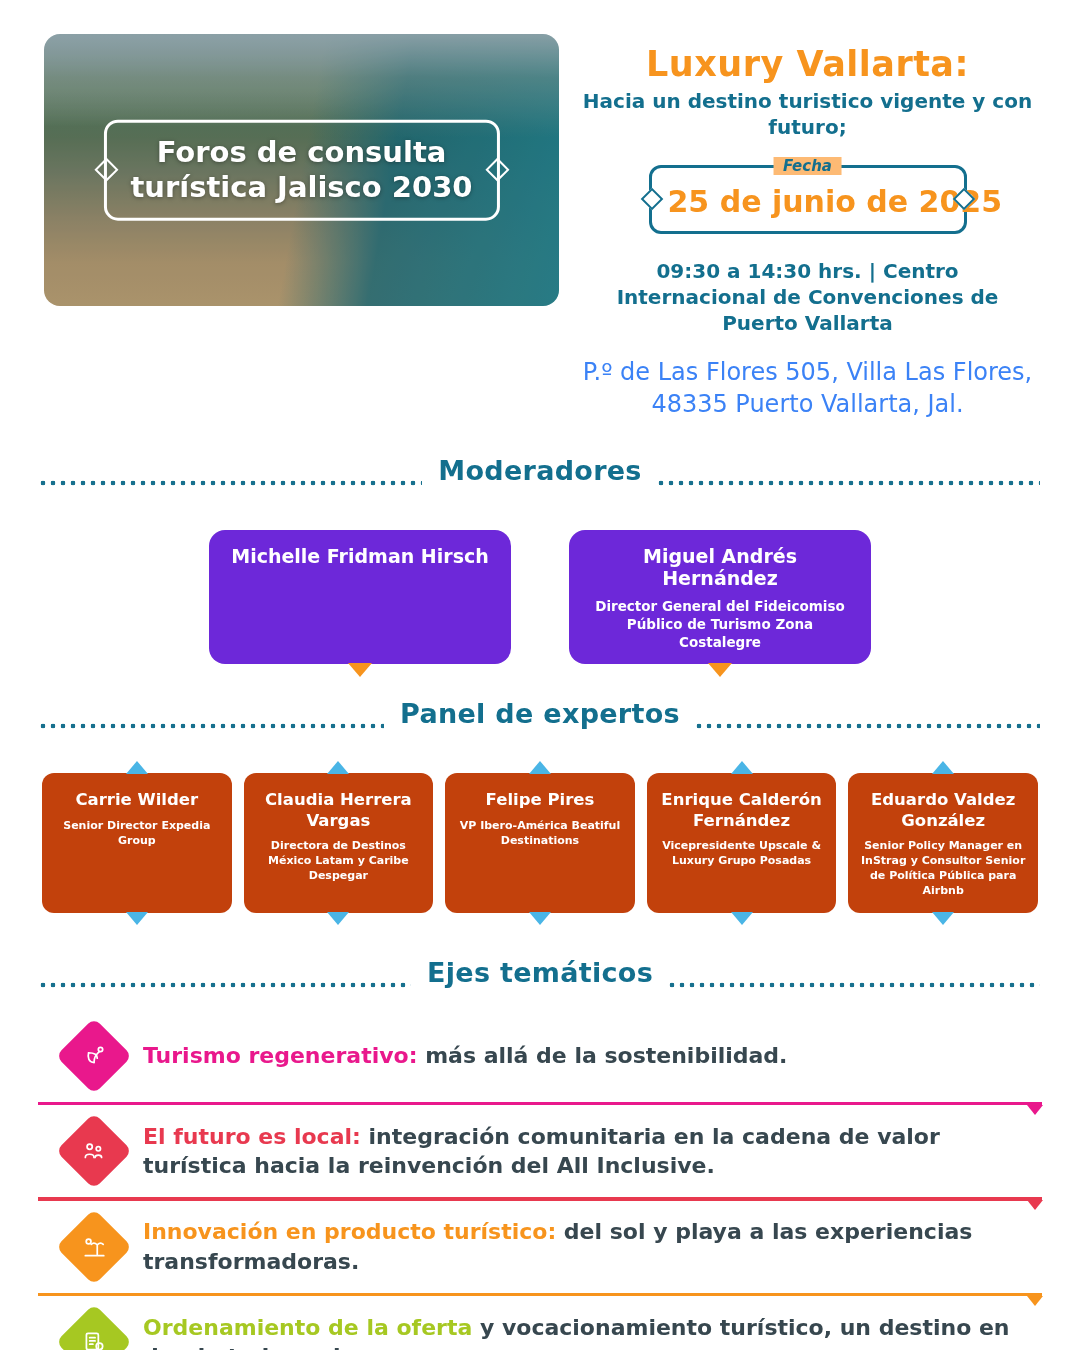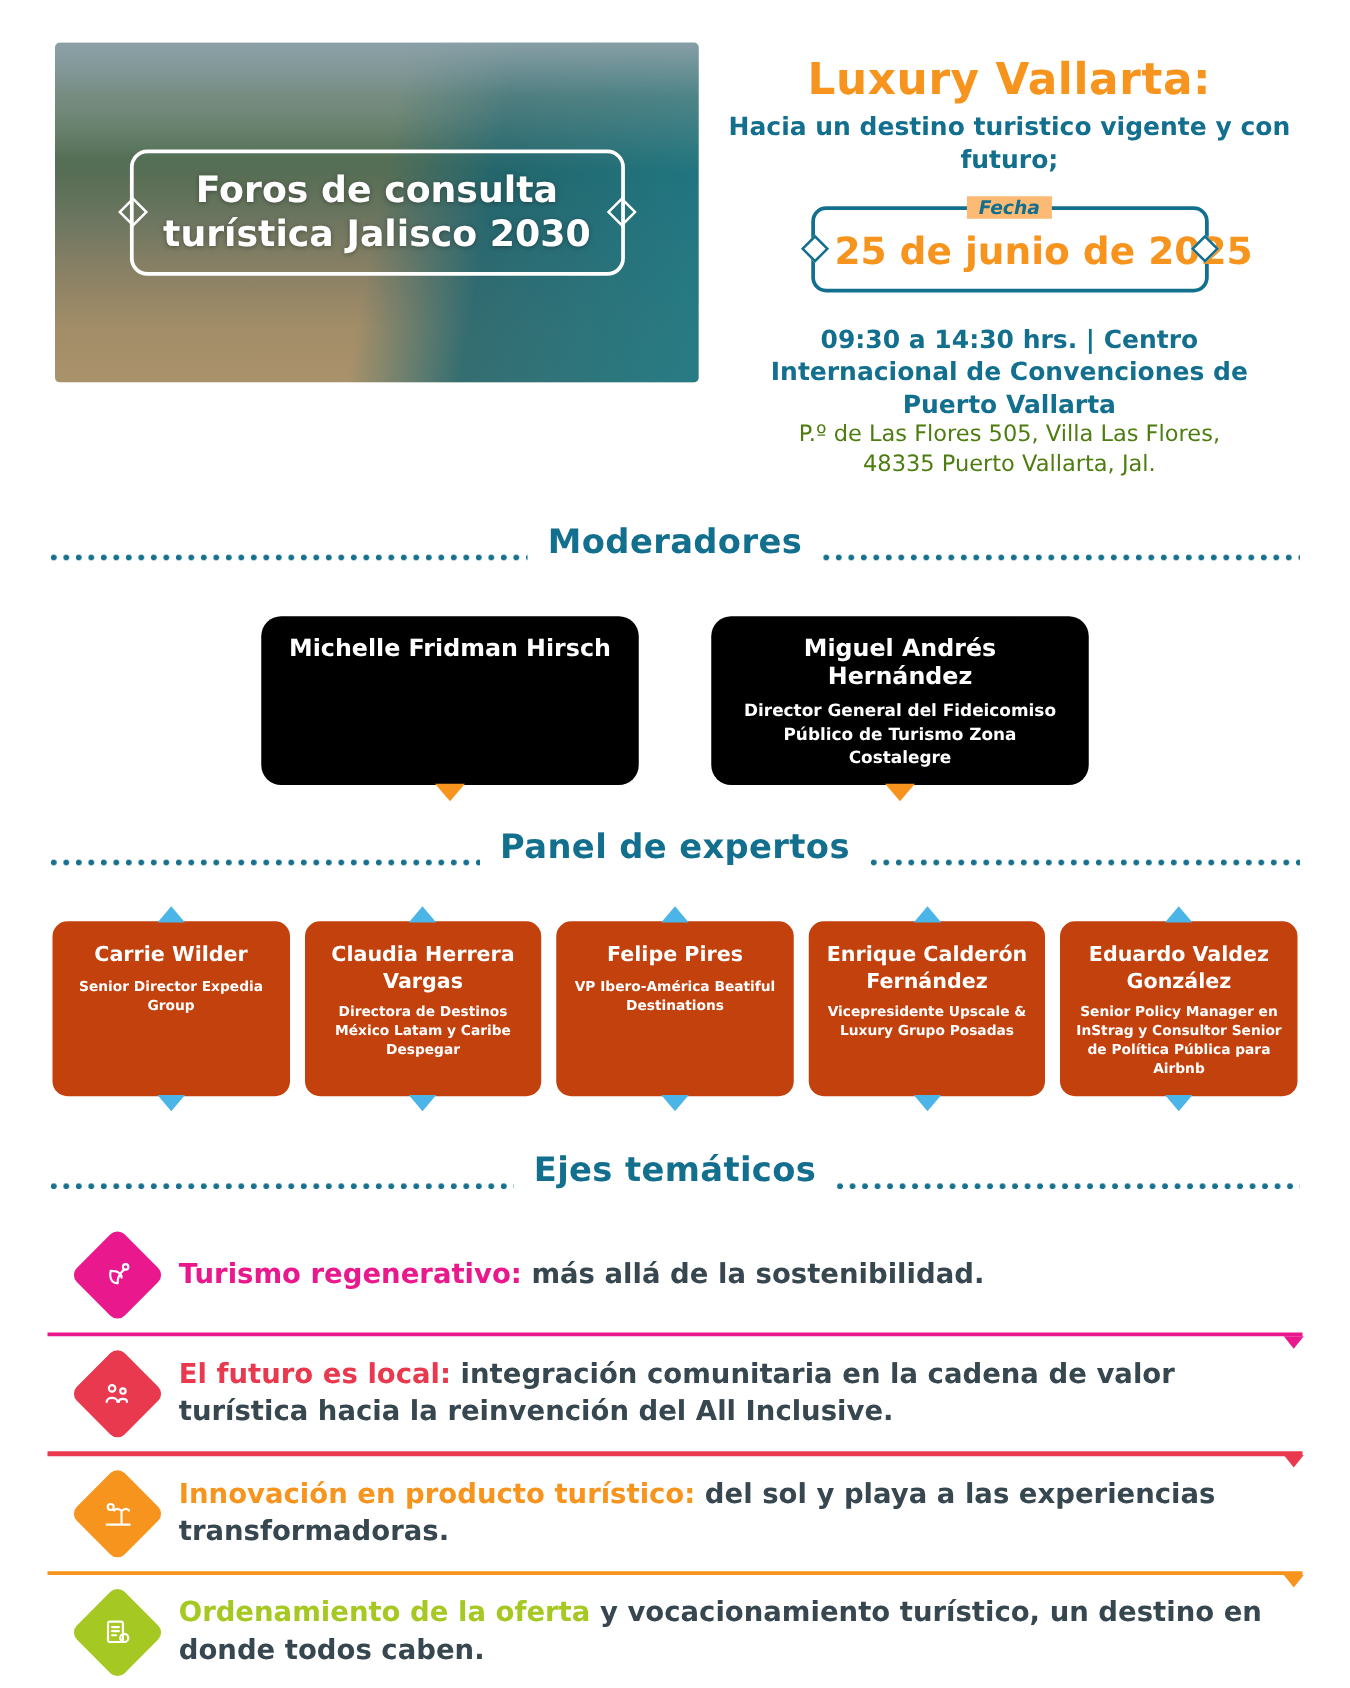--- a/index.html
+++ b/index.html
@@ -1,21 +1,21 @@
 <!DOCTYPE html>
 <html><head>
 <meta charset="utf-8">
 <style>
   * { margin:0; padding:0; box-sizing:border-box; }
   html,body { width:1080px; height:1350px; background:#ffffff; font-family:"DejaVu Sans", sans-serif; overflow:hidden; }
 
   
   .header { display:flex; padding:34px 40px 0 44px; gap:16px; }
   .hero {
-    position:relative; width:515px; height:272px; border-radius:4px; overflow:hidden; flex:none;
+    position:relative; width:515px; height:272px; border-radius:16px; overflow:hidden; flex:none;
     background:
       linear-gradient(to bottom, rgba(165,185,190,0.95) 0%, rgba(150,170,160,0.45) 16%, rgba(0,0,0,0) 38%),
       linear-gradient(100deg, rgba(0,0,0,0) 50%, rgba(22,112,128,0.78) 66%, rgba(32,138,152,0.92) 100%),
       linear-gradient(to bottom, #90a6a9 0%, #7b9478 20%, #5e7a58 34%, #7b8468 50%, #a3936f 68%, #c0a173 84%, #c8a876 100%);
   }
   .hero-shade { position:absolute; inset:0; background:rgba(15,40,48,0.16); }
   .hero-badge {
     position:absolute; left:50%; top:50%; transform:translate(-50%,-50%);
     border:3px solid #ffffff; border-radius:14px; padding:12px 24px; text-align:center;
     color:#ffffff; font-weight:bold; font-size:29px; line-height:1.22; white-space:nowrap;
@@ -38,34 +38,34 @@
     content:''; position:absolute; top:50%; width:12px; height:12px; background:#ffffff;
     border:2.5px solid #136F8E; transform:translateY(-50%) rotate(45deg);
   }
   .date-box::before { left:-8px; } .date-box::after { right:-8px; }
   .fecha-label {
     position:absolute; top:-11px; left:50%; transform:translateX(-50%);
     background:#fdba74; padding:0 10px; color:#136F8E; font-size:15px; font-style:italic; font-weight:600;
   }
   .date-value { color:#F7941E; font-size:30px; font-weight:bold; white-space:nowrap; }
   .schedule { color:#136F8E; font-size:20px; font-weight:bold; line-height:1.3; max-width:450px; margin:24px auto 0; }
-  .address { color:#4d7c0f; font-size:18px; line-height:1.35; margin-top:0; }
+  .address { color:#3b82f6; font-size:24px; line-height:1.35; margin-top:20px; }
 
   
   .section-head { display:flex; align-items:flex-end; padding:0 40px; }
   .dots { flex:1; height:6px; background-image:radial-gradient(circle at 3px 3px, #17708E 2.1px, transparent 2.6px); background-size:10px 6px; background-repeat:repeat-x; }
   .section-title { color:#136F8E; font-size:27px; font-weight:bold; margin:0 16px; letter-spacing:0.3px; }
   .head-moderators { margin-top:34px; }
   .head-experts { margin-top:34px; }
   .head-themes { margin-top:44px; }
 
   
   .moderators { display:flex; justify-content:center; gap:58px; margin-top:44px; }
   .mod-card {
-    position:relative; width:302px; min-height:92px; background:#000000; border-radius:16px;
+    position:relative; width:302px; min-height:92px; background:#6d28d9; border-radius:16px;
     color:#ffffff; text-align:center; padding:15px 16px 13px;
   }
   .mod-card::after {
     content:''; position:absolute; bottom:-13px; left:50%; transform:translateX(-50%);
     border-left:12px solid transparent; border-right:12px solid transparent; border-top:14px solid #F7941E;
   }
   .mod-name { font-size:19px; font-weight:bold; }
   .mod-role { font-size:13.5px; font-weight:bold; line-height:1.35; margin-top:8px; }
 
   

